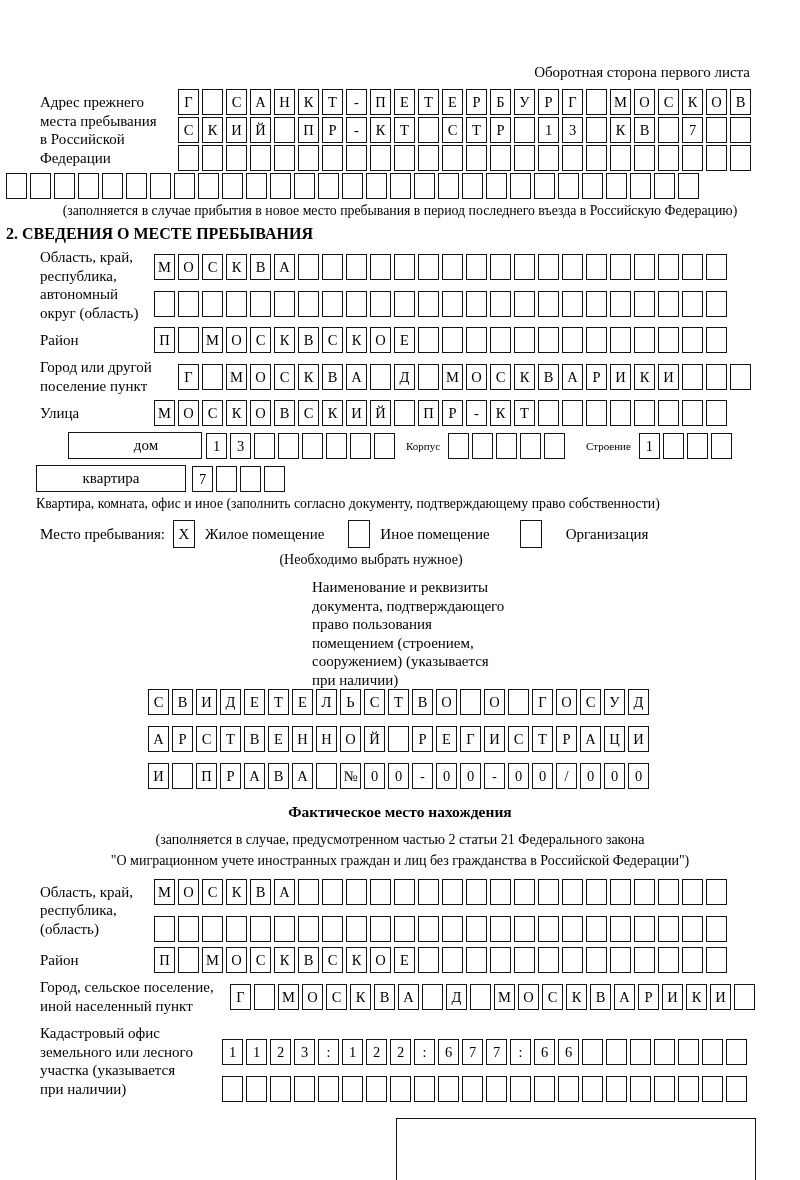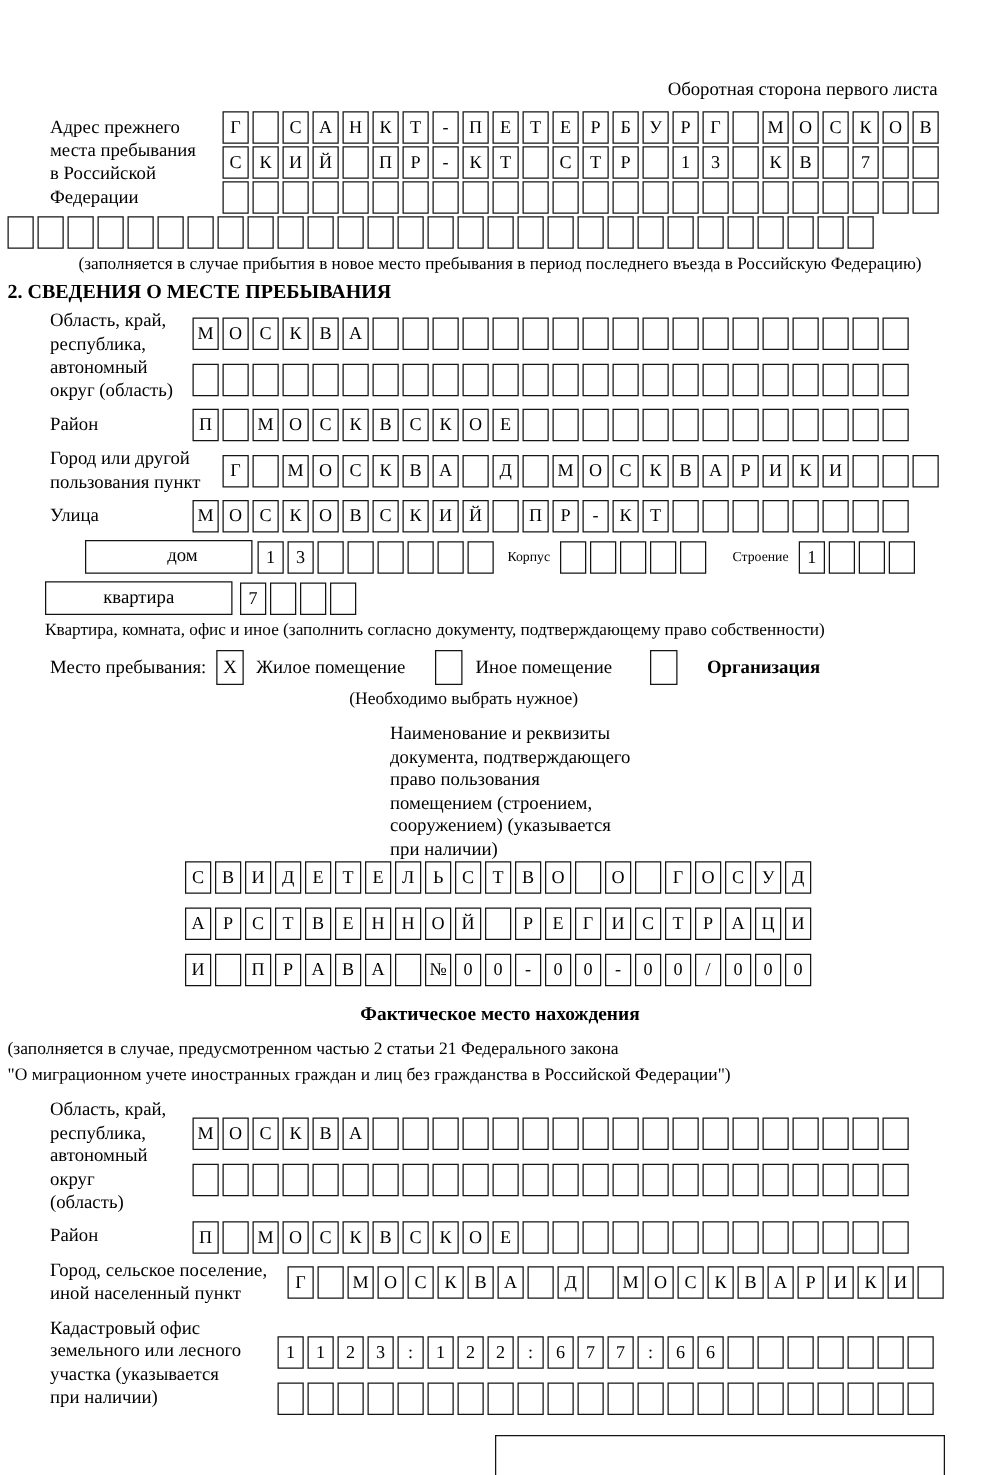--- a/index.html
+++ b/index.html
@@ -21,21 +21,21 @@
   .boxrow{display:flex;flex-wrap:nowrap;}
   .cell{
     flex:0 0 auto;width:19px;height:24px;border:1.6px solid #141414;
     margin-right:3px;text-align:center;font-size:14.5px;line-height:24px;overflow:hidden;
   }
   .fullrow{margin:2px 0 0 0;}
   .caption-center{text-align:center;font-size:13.8px;margin-top:4px;}
   .caption-left{font-size:13.8px;margin:4px 0 0 30px;}
   .sec-title{font-weight:bold;font-size:16px;margin-top:6px;}
   .sub-title{text-align:center;font-weight:bold;font-size:15.5px;margin-top:14px;}
-  .sub-caption{font-size:14px;margin-top:8px;line-height:21px;}
+  .sub-caption{text-align:center;font-size:14px;margin-top:8px;line-height:21px;}
 
   .label-box{
     box-sizing:border-box;border:1.6px solid #141414;height:27px;line-height:24px;
     text-align:center;font-size:15px;flex:0 0 auto;
   }
   .dom-row{display:flex;align-items:center;margin:6px 0 0 62px;}
   .dom-label{width:134px;padding-left:22px;}
   .kv-row{display:flex;align-items:center;margin:6px 0 0 30px;}
   .kv-label{width:150px;}
   .inline-word{margin:0 8px;font-size:11px;}
@@ -271,21 +271,21 @@
         <span class="cell"></span>
         <span class="cell"></span>
         <span class="cell"></span>
         <span class="cell"></span>
       </div>
   </div>
 
   <div class="frow">
     <div class="flabel w172">
         <div>Город или другой</div>
-        <div>пользования пункт</div>
+        <div>поселение пункт</div>
       </div>
     <div class="boxrow">
         <span class="cell">Г</span>
         <span class="cell"></span>
         <span class="cell">М</span>
         <span class="cell">О</span>
         <span class="cell">С</span>
         <span class="cell">К</span>
         <span class="cell">В</span>
         <span class="cell">А</span>
@@ -378,21 +378,21 @@
   </div>
   <div class="caption-left">Квартира, комната, офис и иное (заполнить согласно документу, подтверждающему право собственности)</div>
 
   <div class="mesto-row">
     <span>Место пребывания:</span>
     <span class="cb" style="margin-left:8px;">X</span>
     <span class="opt">Жилое помещение</span>
     <span class="cb" style="margin-left:14px;"></span>
     <span class="opt">Иное помещение</span>
     <span class="cb" style="margin-left:20px;"></span>
-    <span class="opt" style="margin-left:24px;font-weight:bold;">Организация</span>
+    <span class="opt" style="margin-left:24px;">Организация</span>
   </div>
   <div class="mesto-note">(Необходимо выбрать нужное)</div>
 
   <div class="frow" style="margin-top:10px;flex-direction:column;">
     <div class="flabel w244">
         <div>Наименование и реквизиты</div>
         <div>документа, подтверждающего</div>
         <div>право пользования</div>
         <div>помещением (строением,</div>
         <div>сооружением) (указывается</div>
@@ -474,21 +474,20 @@
   <div class="sub-title">Фактическое место нахождения</div>
   <div class="sub-caption">
       <div>(заполняется в случае, предусмотренном частью 2 статьи 21 Федерального закона</div>
       <div>"О миграционном учете иностранных граждан и лиц без гражданства в Российской Федерации")</div>
     </div>
 
   <div class="frow" style="margin-top:8px;">
     <div class="flabel w148">
         <div>Область, край,</div>
         <div>республика,</div>
-        <div>автономный округ</div>
         <div>(область)</div>
       </div>
     <div class="boxcol gap11">
       <div class="boxrow">
           <span class="cell">М</span>
           <span class="cell">О</span>
           <span class="cell">С</span>
           <span class="cell">К</span>
           <span class="cell">В</span>
           <span class="cell">А</span>

